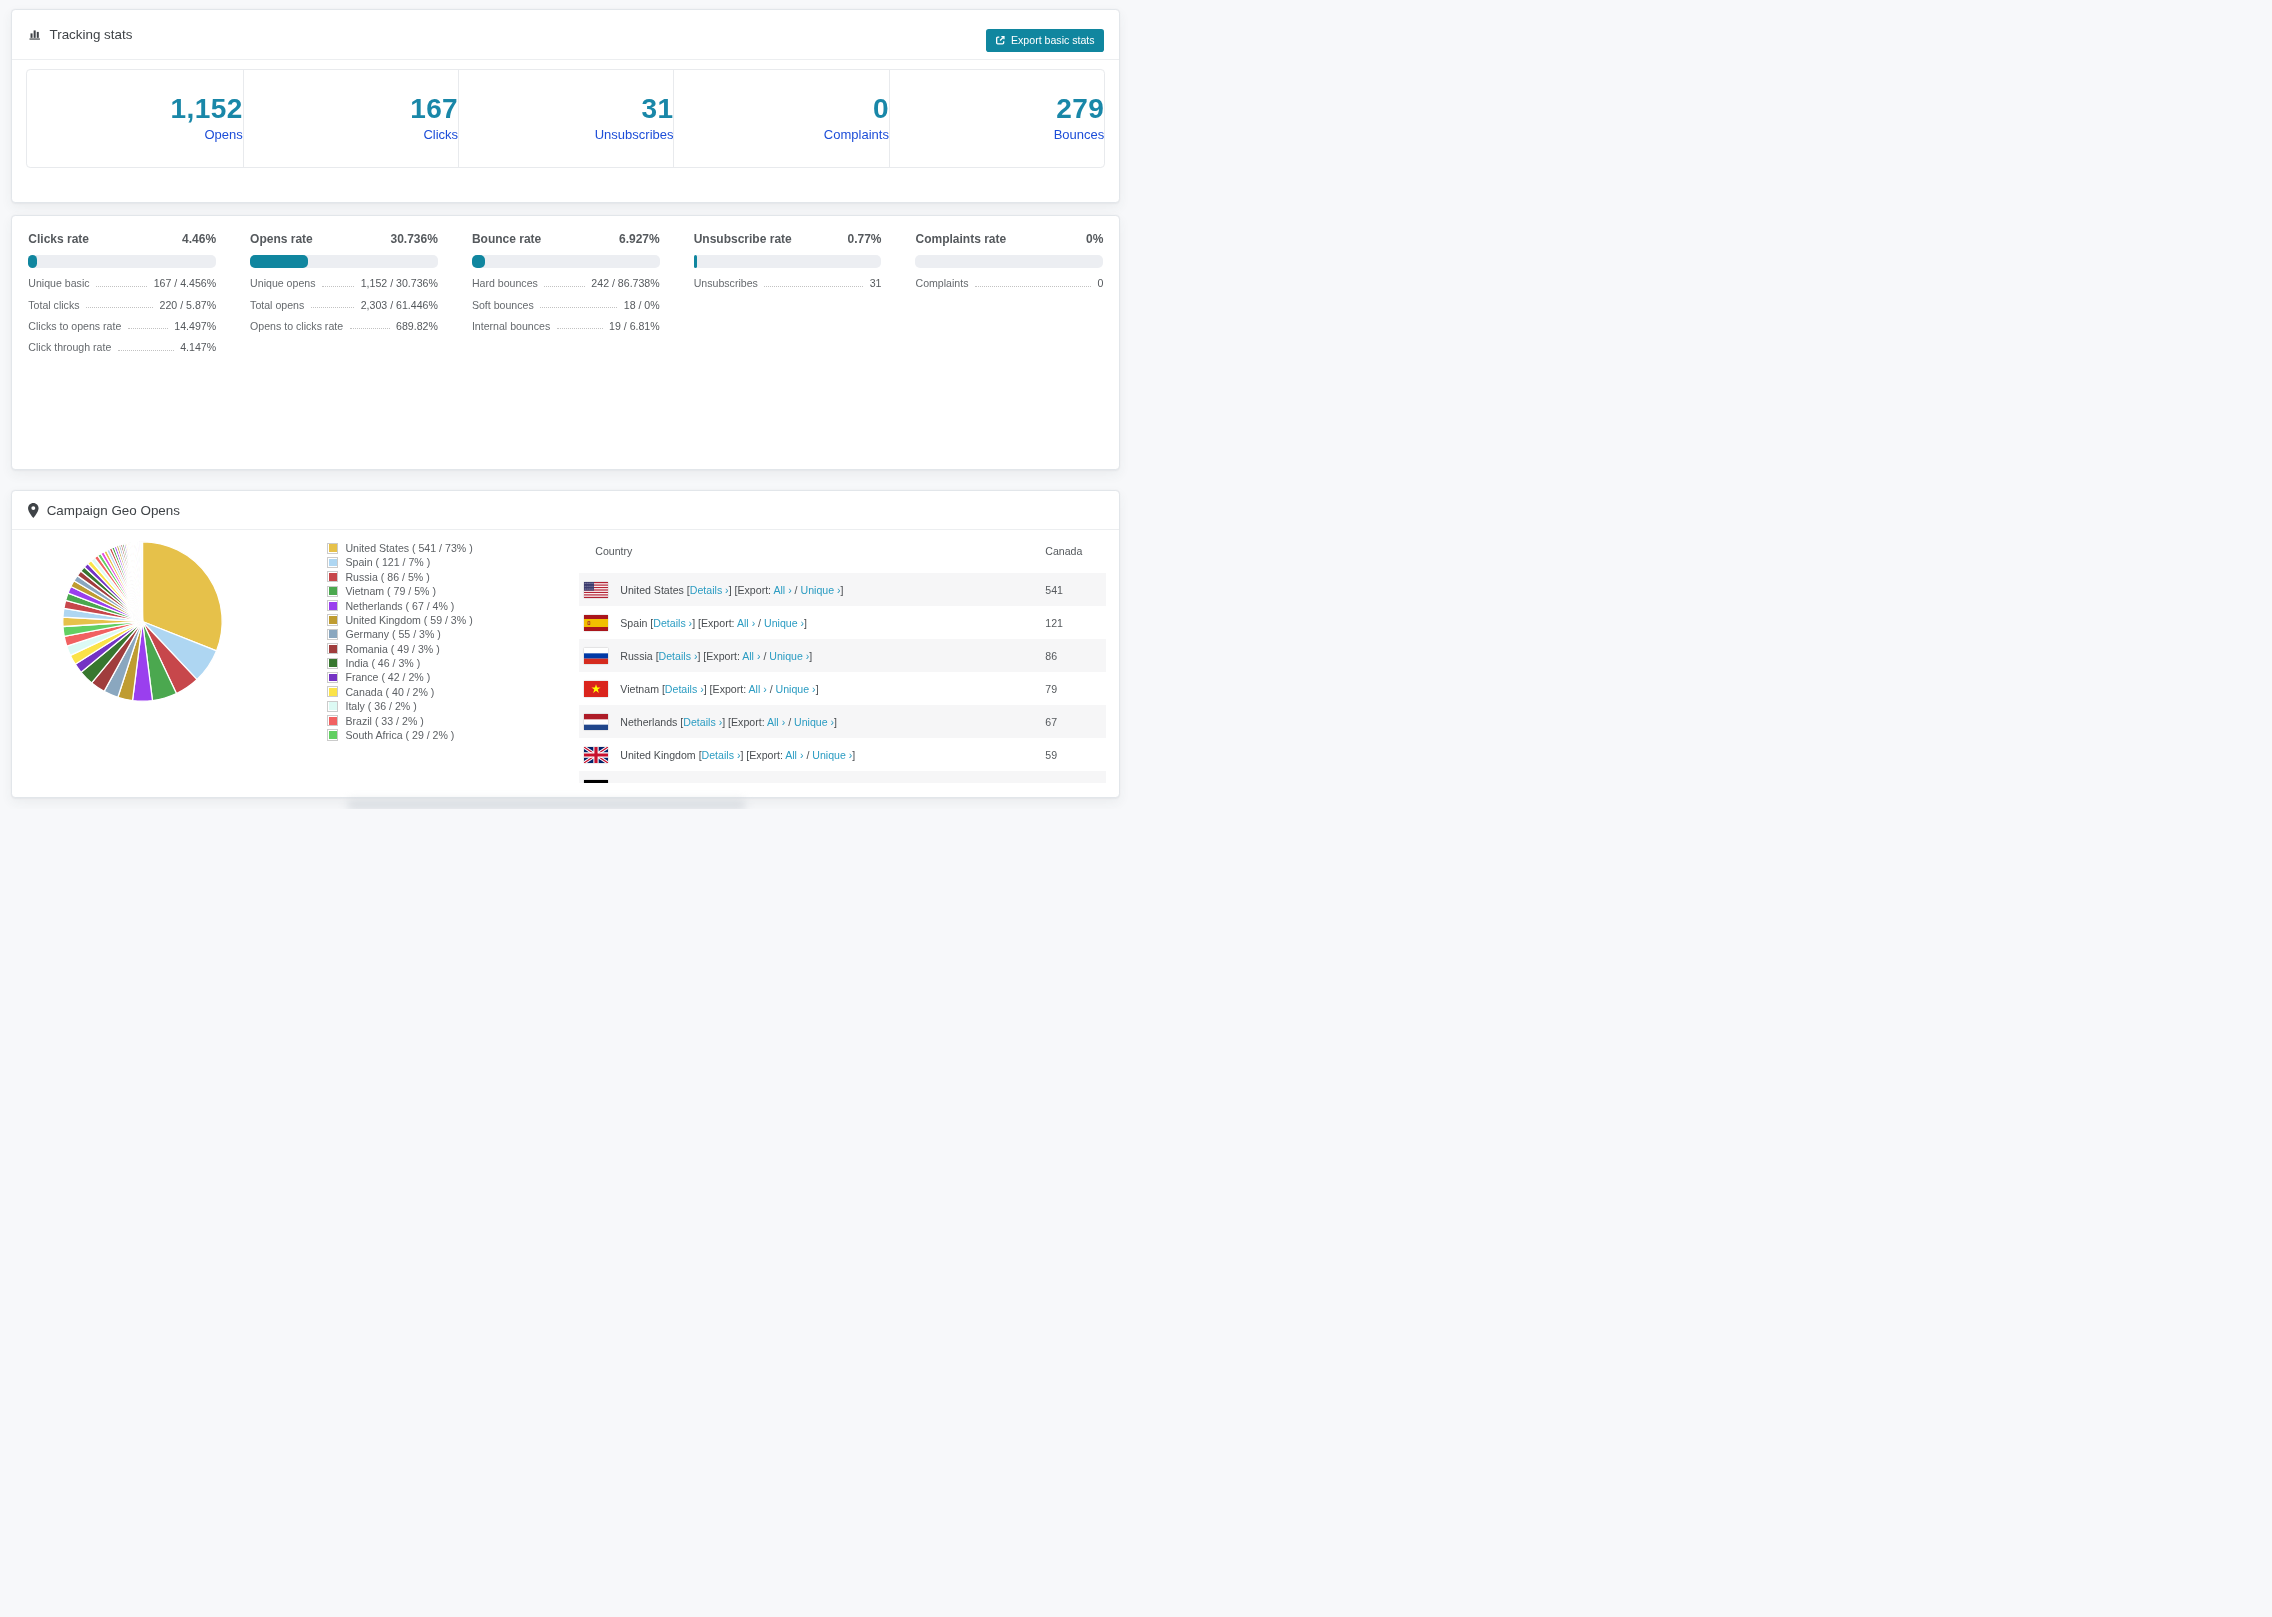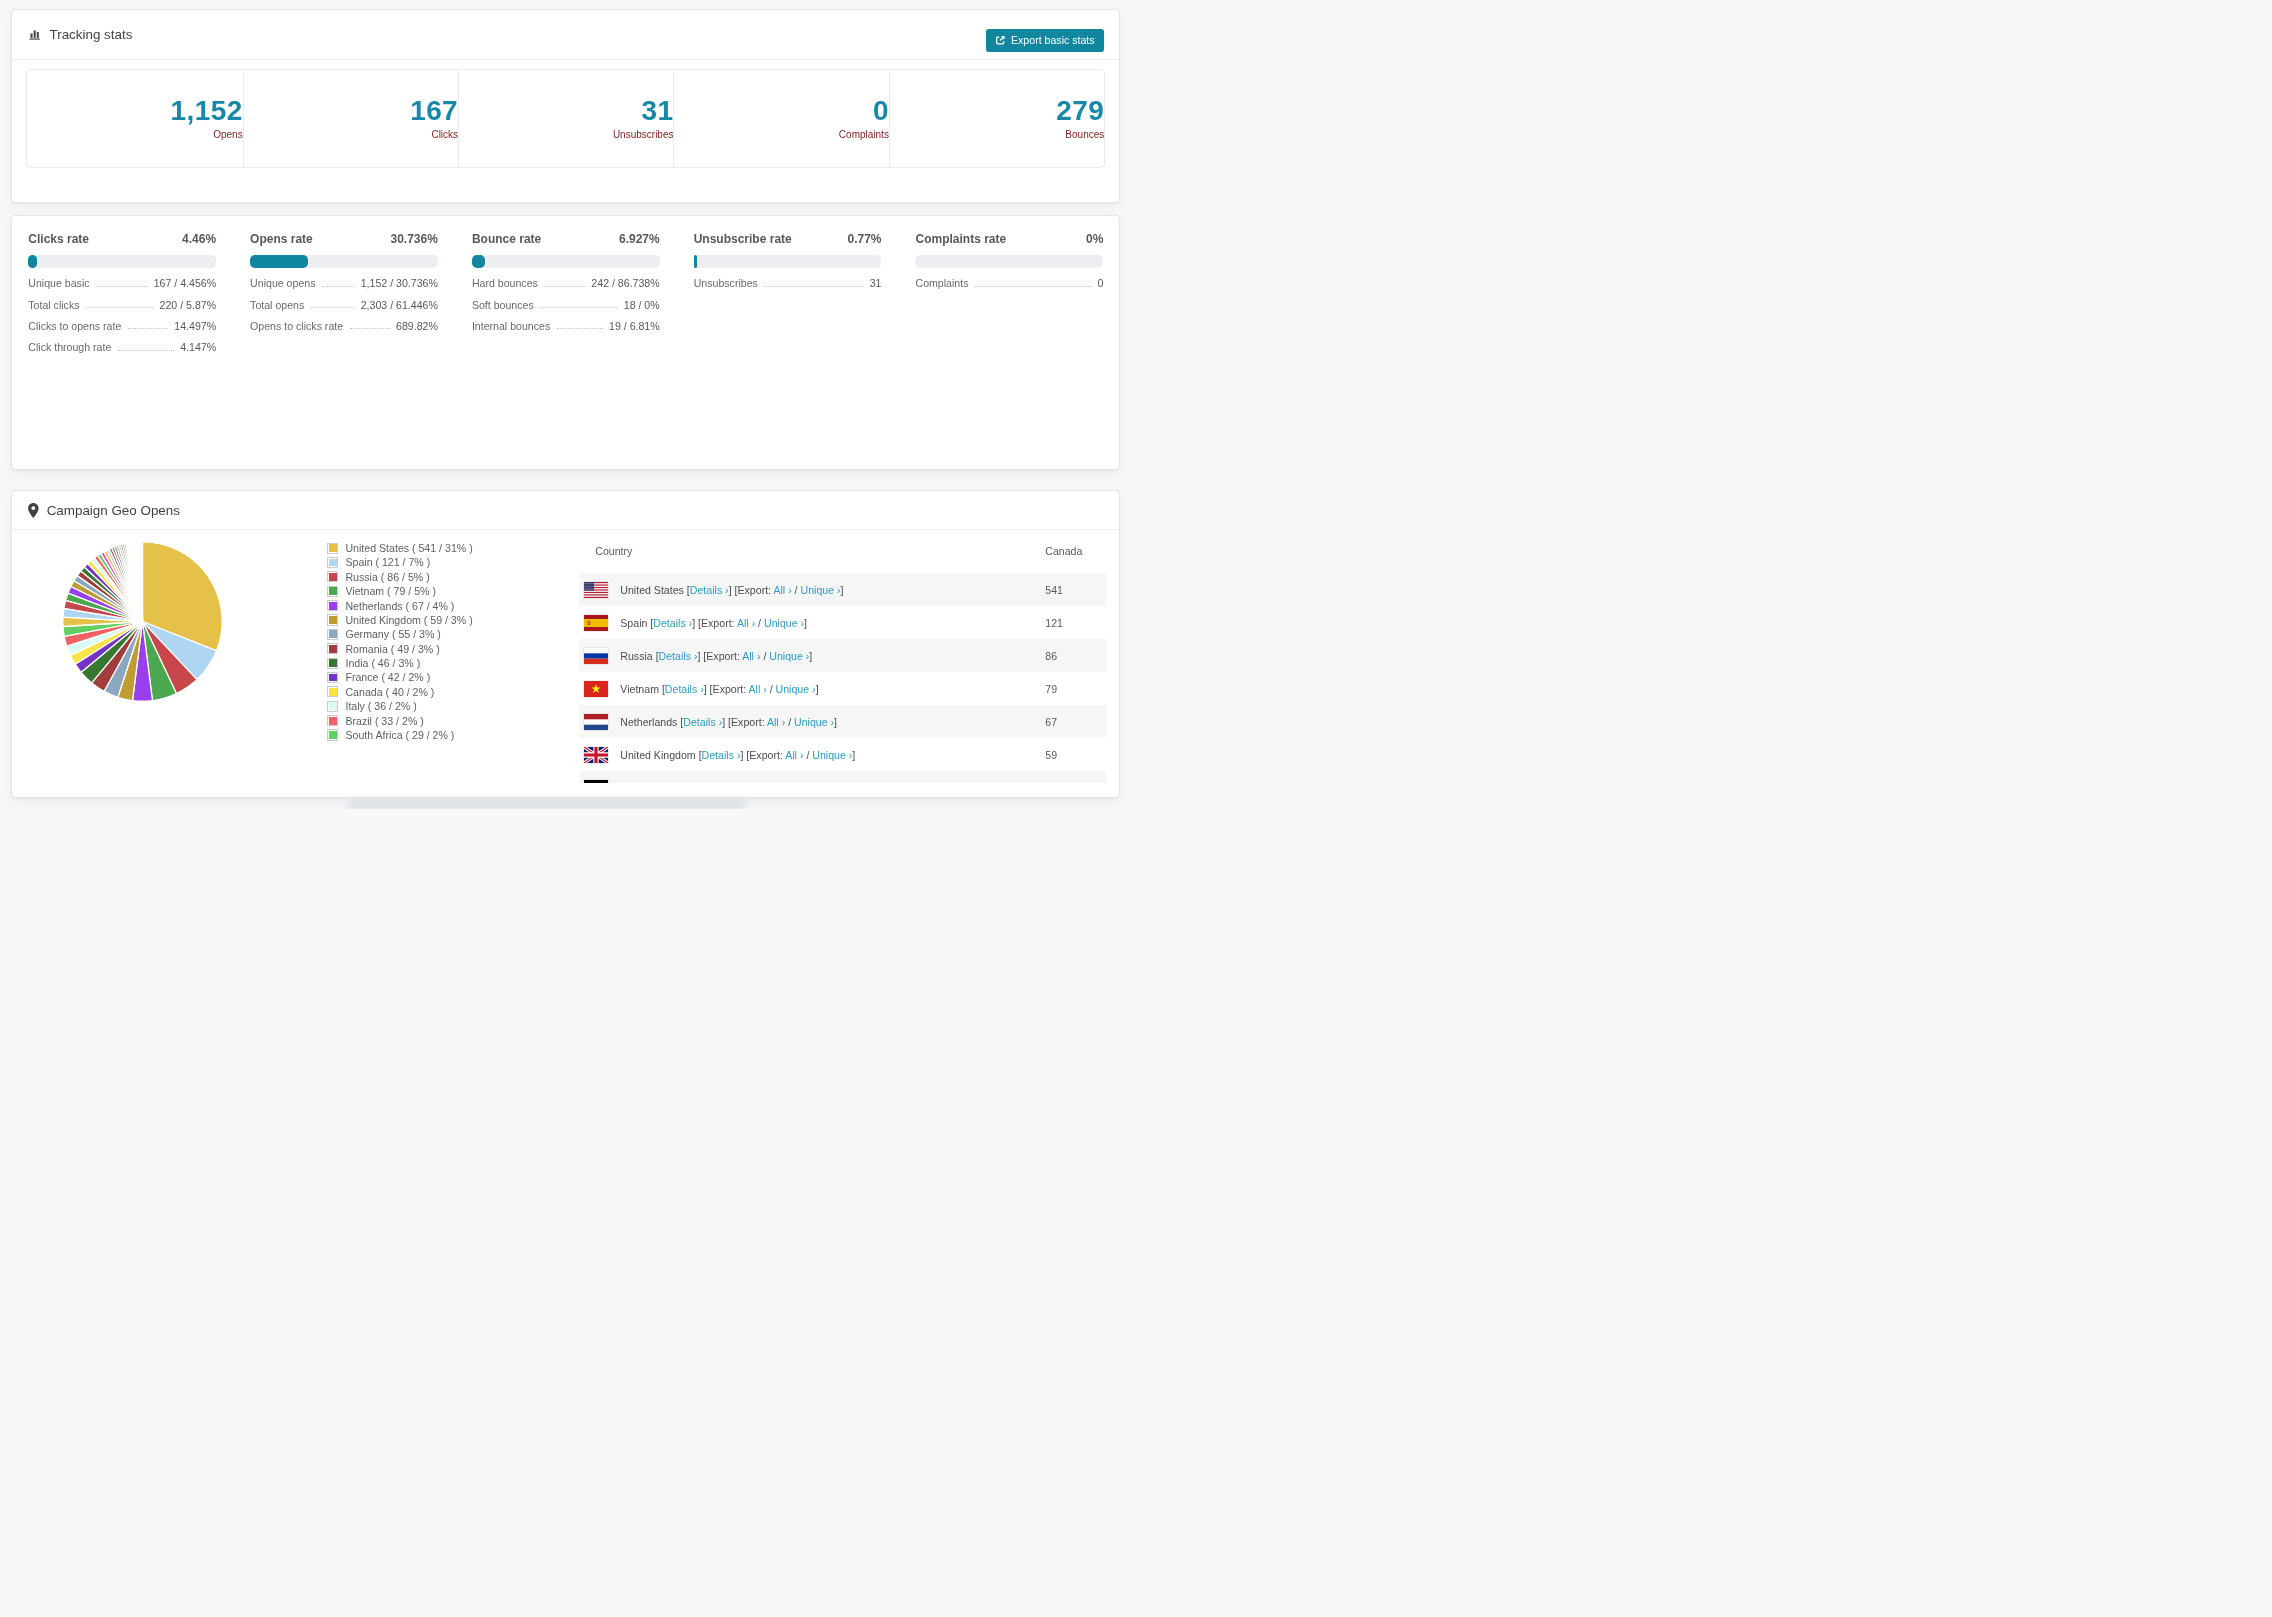--- a/index.html
+++ b/index.html
@@ -37,21 +37,21 @@
 
   
   .stats{
     position:absolute;left:14px;right:14px;top:59px;height:97px;
     border:0.7px solid #e8eaed;border-radius:4.2px;
     display:grid;grid-template-columns:repeat(5,1fr);
   }
   .stat{display:flex;flex-direction:column;align-items:flex-end;justify-content:center;border-left:0.7px solid #e8eaed}
   .stat:first-child{border-left:none}
   .stat-value{font-size:28px;font-weight:700;color:#1987a8;letter-spacing:0.4px;line-height:1}
-  .stat-label{font-size:10px;color:#7f1d1d;margin-top:4px}
+  .stat-label{font-size:13px;color:#1d4ed8;margin-top:4px}
 
   
   .rates{
     padding:5.6px 16px 0;display:grid;grid-template-columns:repeat(5,1fr);
     column-gap:34px;row-gap:21px;
   }
   .rate-head{display:flex;justify-content:space-between;align-items:baseline;
     font-size:12px;font-weight:700;color:#55595d;margin:10px 0 9.2px}
   .bar{height:13.4px;background:#eceef2;border-radius:5px}
   .bar .fill{display:block;height:100%;background:#10869f;border-radius:5px;min-width:0}
@@ -327,21 +327,21 @@
         <path d="M117 117 L115.86 4.01 A113 113 0 0 1 116.45 4.00 Z" fill="#62cf62" stroke="#fff" stroke-width="1.8" stroke-linejoin="round"></path>
         <path d="M117 117 L116.45 4.00 A113 113 0 0 1 117.00 4.00 Z" fill="#e24ae0" stroke="#fff" stroke-width="1.8" stroke-linejoin="round"></path>
       </svg>
   </div>
 
   <div class="legend">
       <div class="litem">
     <span class="swatch">
           <i style="background: rgb(230, 193, 74);"></i>
         </span>
-    <span class="ltext">United States ( 541 / 31% )</span>
+    <span class="ltext">United States ( 541 / 73% )</span>
   </div>
       <div class="litem">
     <span class="swatch">
           <i style="background: rgb(174, 214, 242);"></i>
         </span>
     <span class="ltext">Spain ( 121 / 7% )</span>
   </div>
       <div class="litem">
     <span class="swatch">
           <i style="background: rgb(199, 71, 75);"></i>

